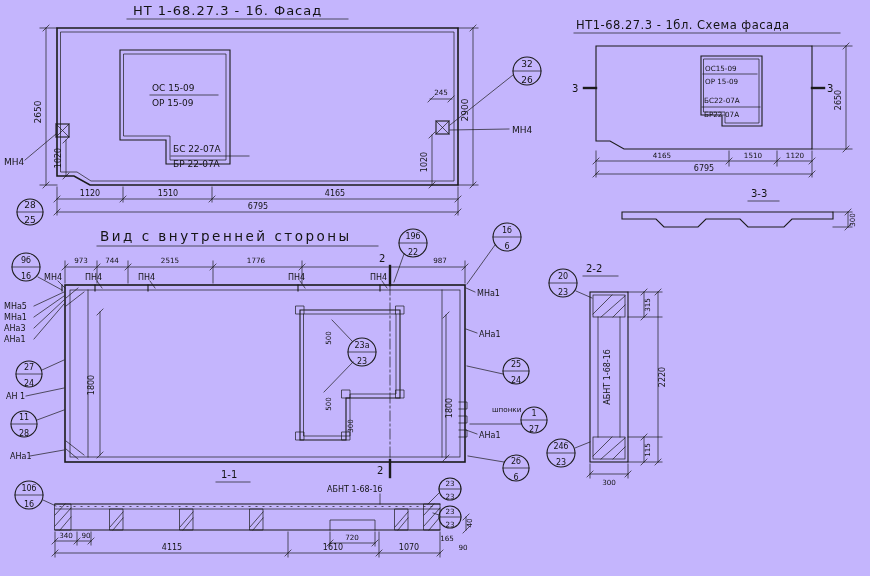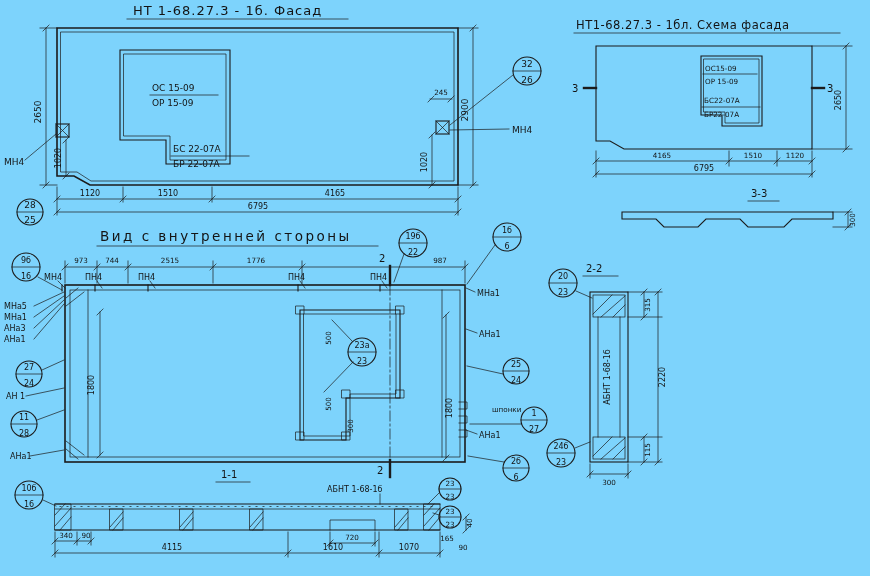--- a/index.html
+++ b/index.html
@@ -1,16 +1,16 @@
 <!DOCTYPE html>
 <html><head>
 <meta charset="utf-8">
 <style>
   html,body{margin:0;padding:0;background:#ddd}
-  .page{position:relative;width:870px;height:576px;background:#7dd3fc;overflow:hidden}
+  .page{position:relative;width:870px;height:576px;background:#c4b5fd;overflow:hidden}
   svg{position:absolute;left:0;top:0}
   .ln{stroke:#1b1b1b;fill:none;stroke-width:1.1;stroke-linecap:square}
   .thin{stroke-width:0.7}
   .thick{stroke-width:2.4}
   .outline{stroke-width:1.6}
   .dash{stroke-dasharray:10 3 2 3}
   .dots{stroke-dasharray:1 6}
   text{font-family:"DejaVu Sans",sans-serif;fill:#141414}
   .t7{font-size:7.2px}.t8{font-size:8px}.t9{font-size:9px}.t10{font-size:10px}
   .t11{font-size:11.5px;letter-spacing:.5px}

